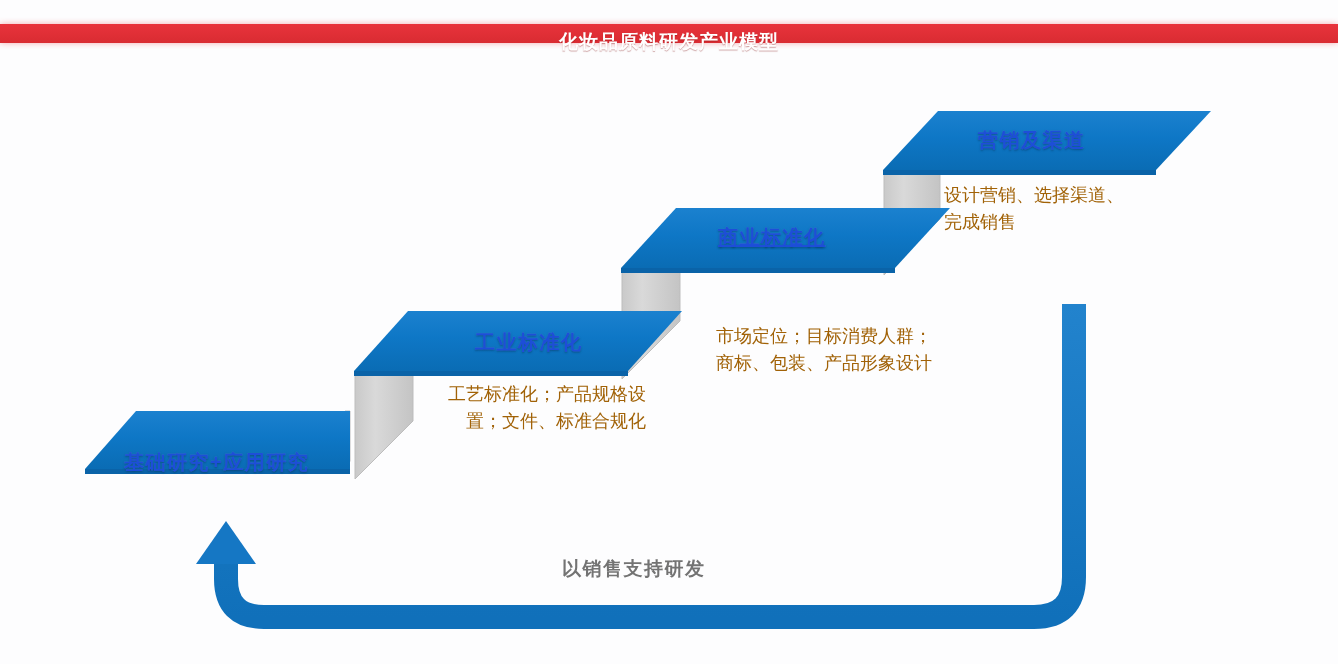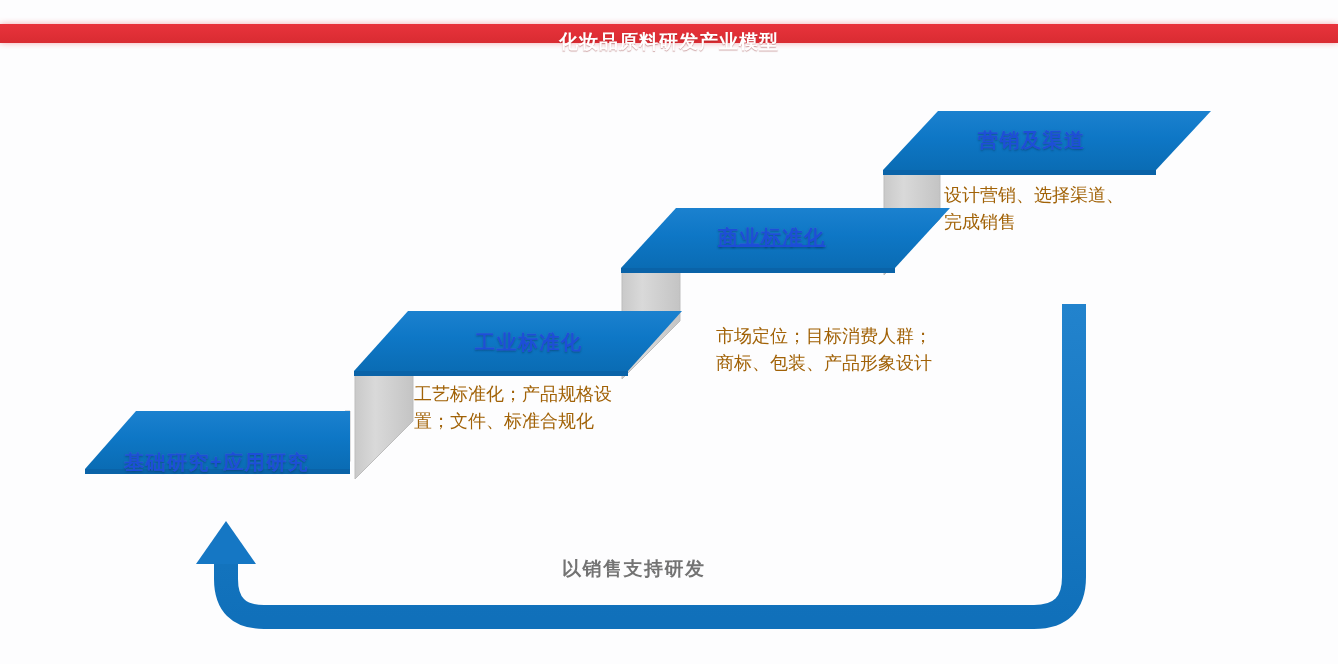--- a/index.html
+++ b/index.html
@@ -67,21 +67,21 @@
 
   
   .step-desc {
     position: absolute;
     color: #a16207;
     font-size: 18px;
     line-height: 27px;
     white-space: pre-line;
   }
   #desc-1 { left: 112px; top: 420px; text-align: center; width: 228px; }
-  #desc-2 { left: 414px; top: 322px; text-align: left; width: 232px; }
+  #desc-2 { left: 414px; top: 322px; text-align: right; width: 232px; }
   #desc-3 { left: 680px; top: 223px; text-align: right; width: 252px; margin-top: 41px; }
   #desc-4 { left: 944px; top: 123px; text-align: left; width: 200px; }
 
   
   #loop-caption {
     position: absolute;
     left: 562px; top: 497px;
     color: #737373;
     font-size: 19px;
     font-weight: bold;

